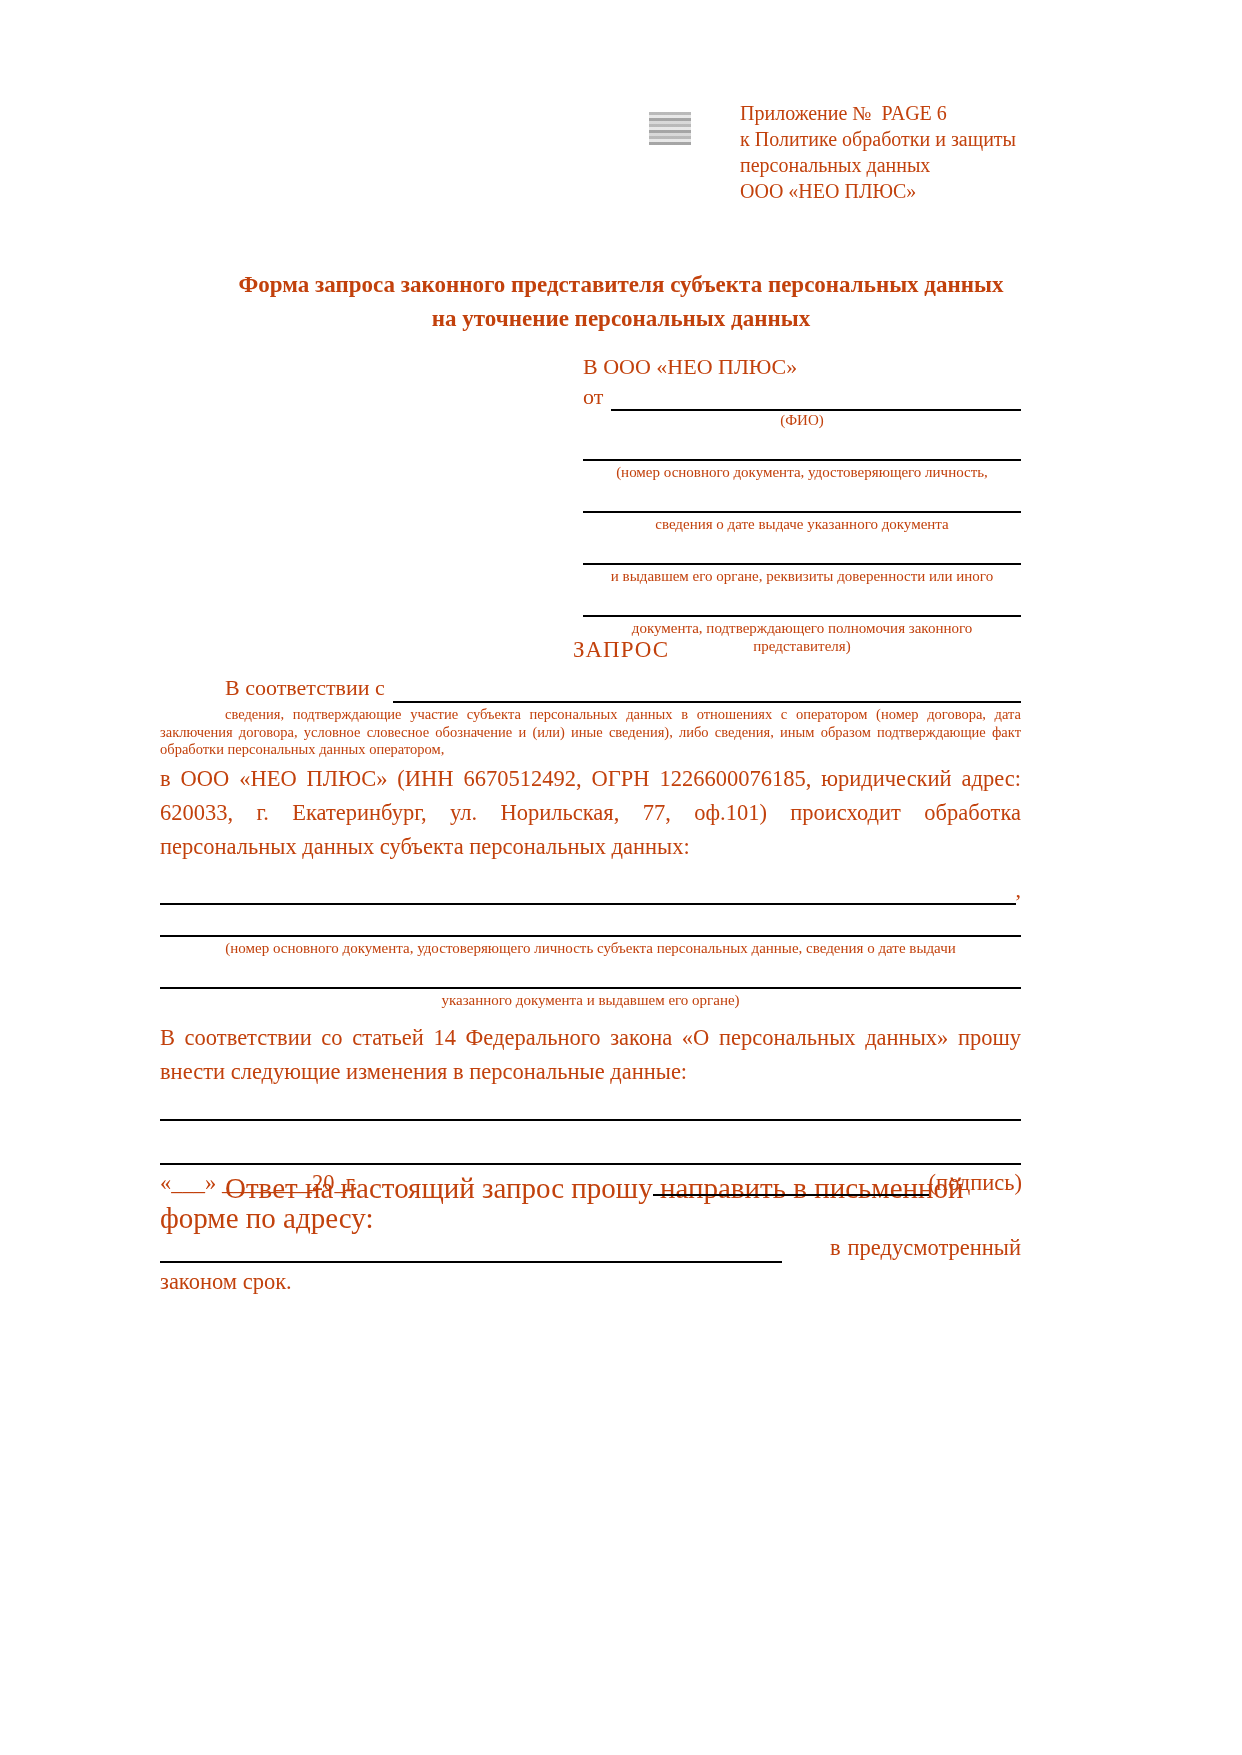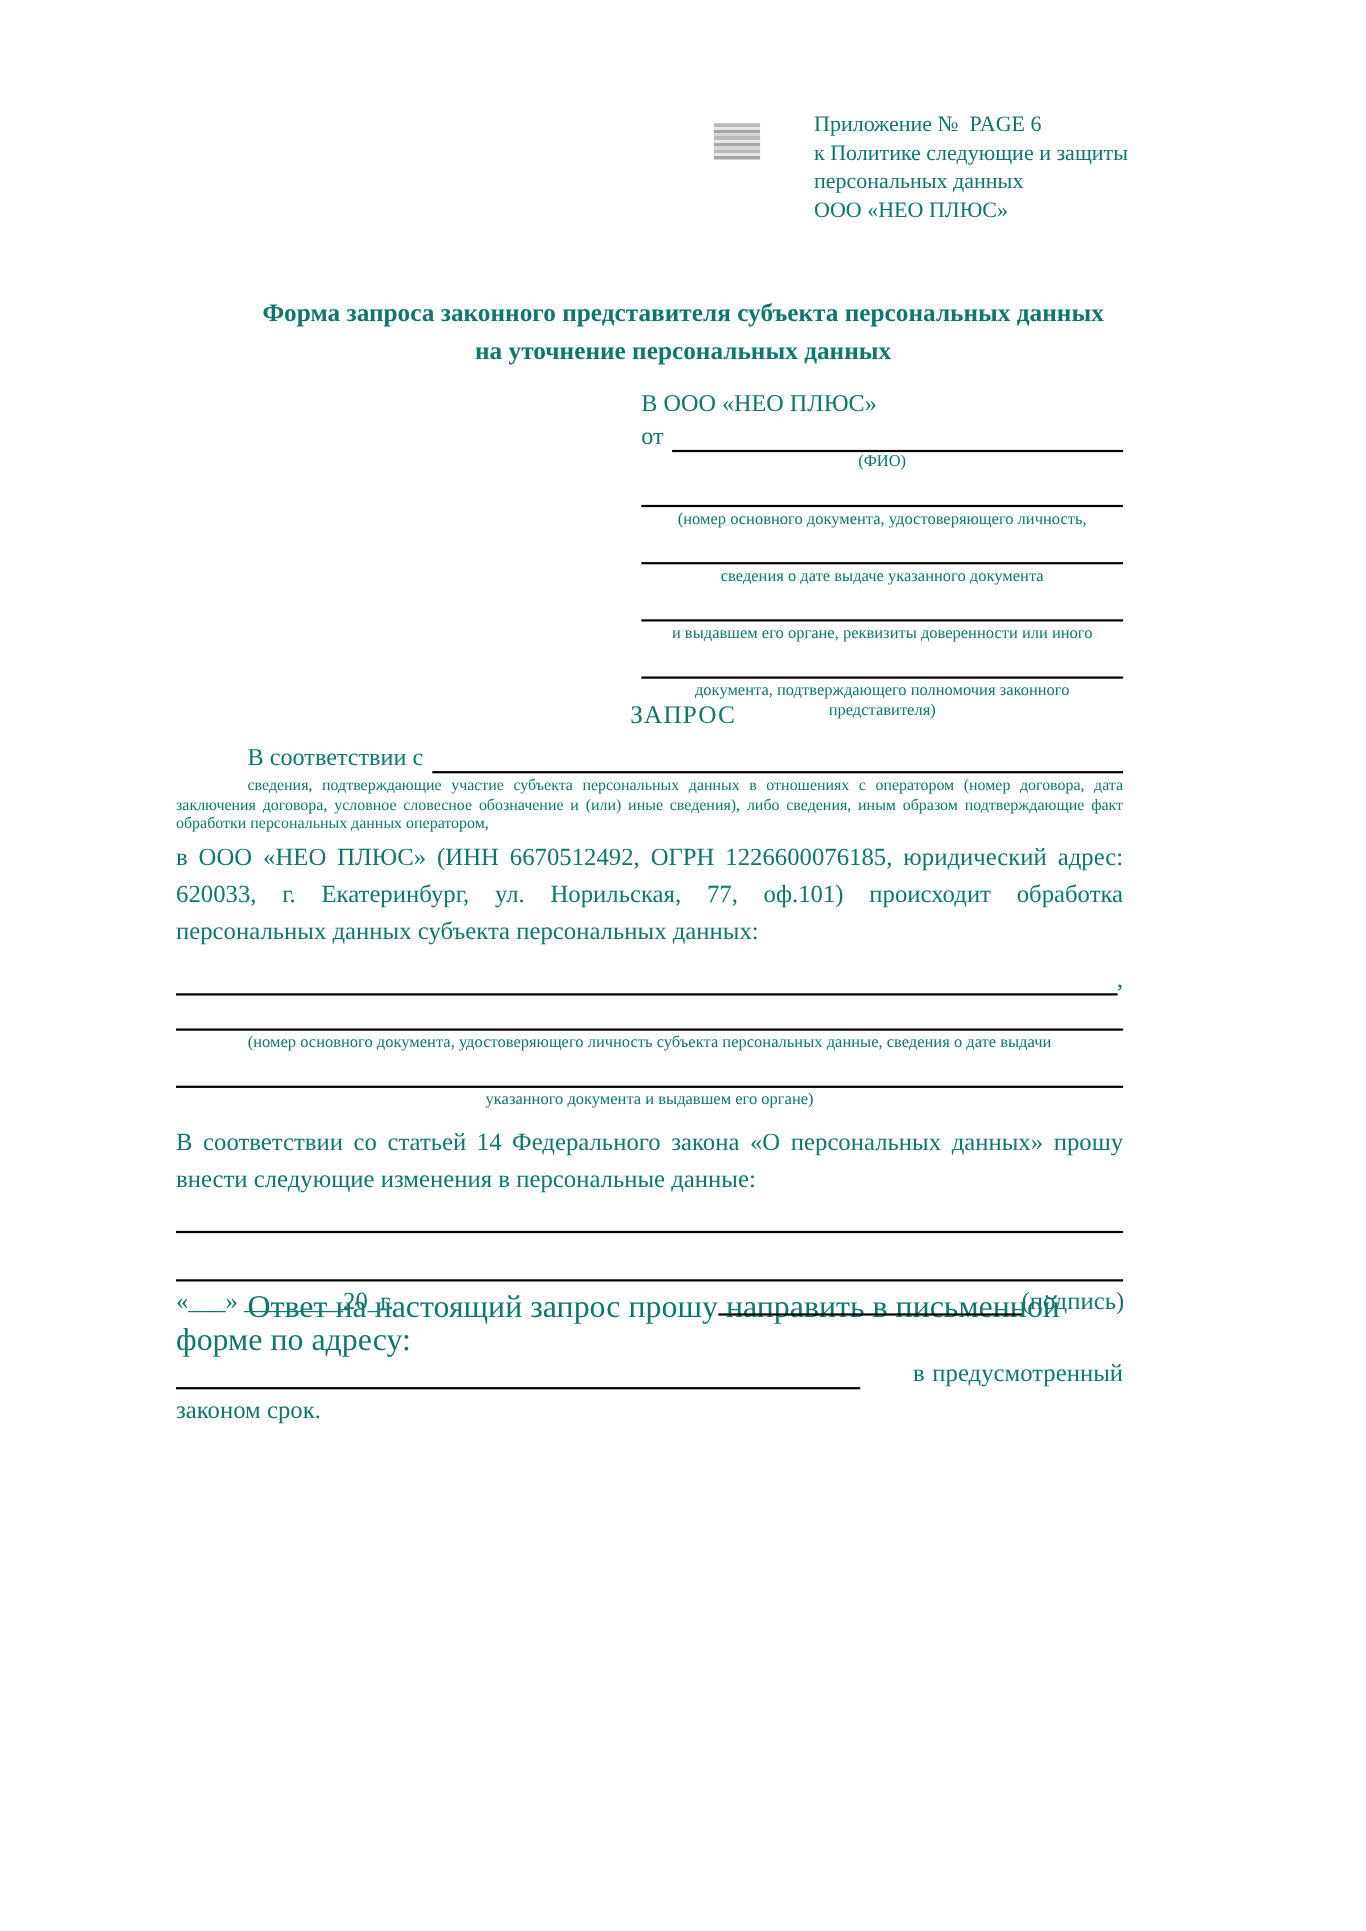--- a/index.html
+++ b/index.html
@@ -1,21 +1,21 @@
 <!DOCTYPE html>
 <html lang="ru"><head>
 <meta charset="utf-8">
 <style>
   * { margin:0; padding:0; box-sizing:border-box; }
   html,body { background:#ffffff; }
   .page {
     position:relative;
     width:1242px; height:1755px;
     background:#ffffff;
-    color:#0f766e;
+    color:#c2410c;
     font-family:"Liberation Serif","DejaVu Serif",serif;
     overflow:hidden;
     padding-left:38px;
   }
   .pre { white-space:pre-wrap; }
 
   
   .artifact {
     position:absolute; left:649px; top:112px; width:42px; height:33px;
     background:repeating-linear-gradient(180deg,
@@ -81,21 +81,21 @@
 </style>
 </head>
 <body>
 
 <div class="page">
 
   <div class="artifact"></div>
 
   <div class="appendix-header">
     <div class="pre">Приложение №  PAGE 6</div>
-    <div>к Политике следующие и защиты</div>
+    <div>к Политике обработки и защиты</div>
     <div>персональных данных</div>
     <div>ООО «НЕО ПЛЮС»</div>
   </div>
 
   <div class="form-title">
     <div>Форма запроса законного представителя субъекта персональных данных</div>
     <div>на уточнение персональных данных</div>
   </div>
 
   <div class="recipient">

